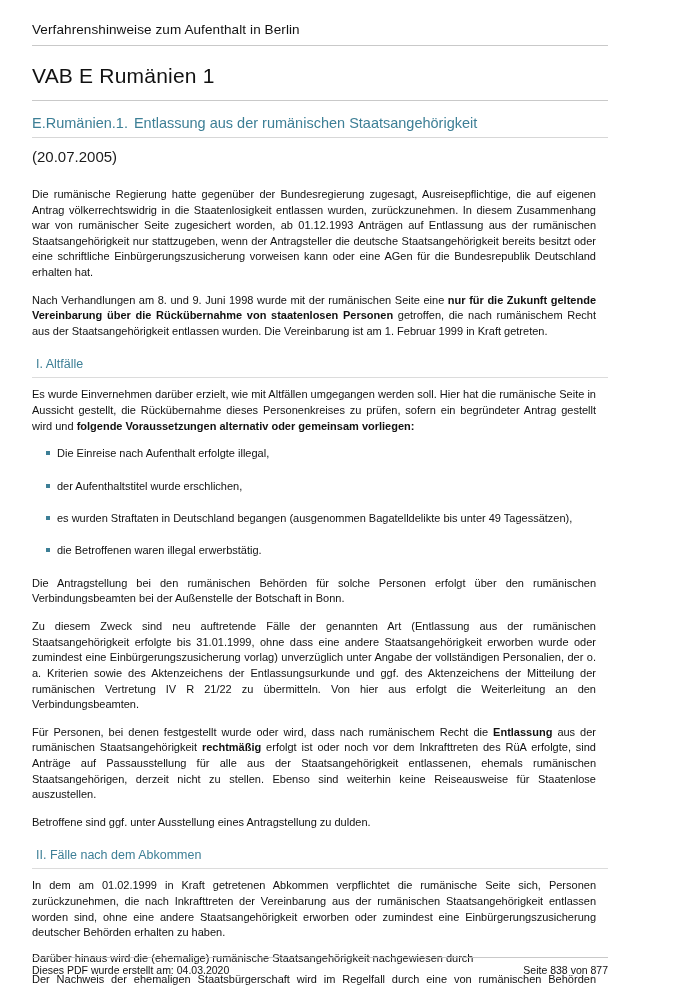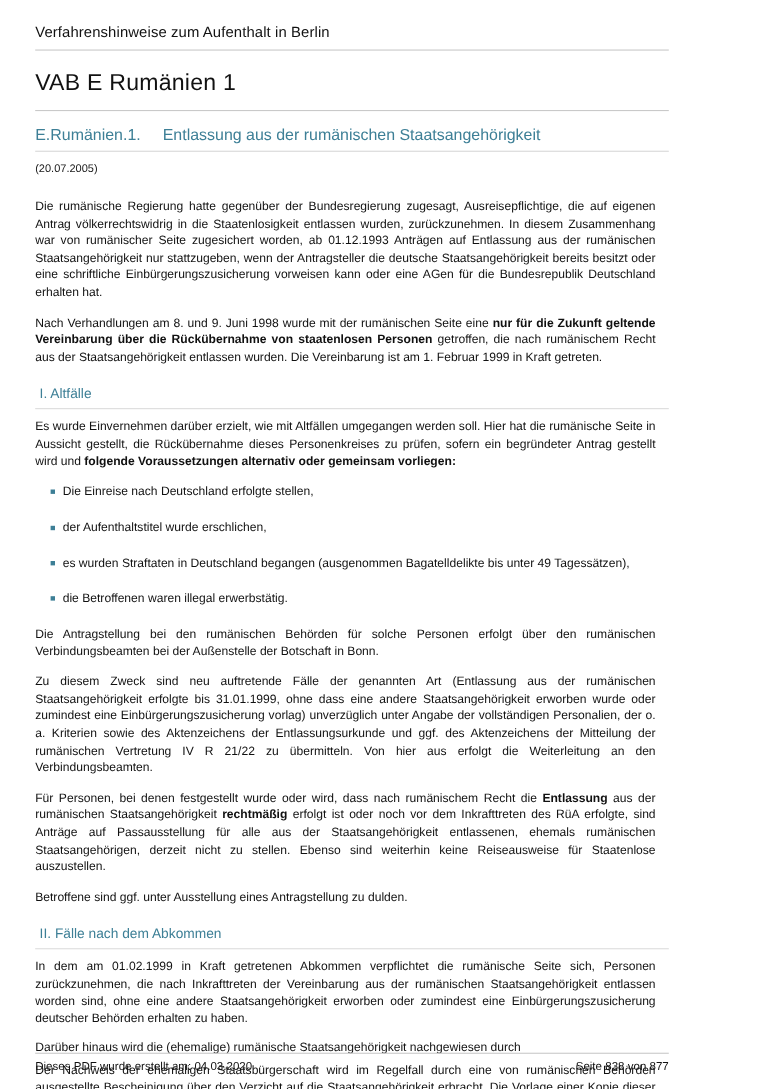--- a/index.html
+++ b/index.html
@@ -45,30 +45,30 @@
     border-top: 1px solid #c9c9c9;
     margin: 0 0 14px 0;
   }
   .section-title {
     font-size: 14.5px;
     color: #3d7f96;
     font-weight: 400;
     margin: 0 0 6px 0;
   }
   .section-title .num {
-    margin-right: 20px;
+    margin-right: 6px;
     text-align: right;
   }
   .section-rule {
     border: 0;
     border-top: 1px solid #d7d7d7;
     margin: 0 0 10px 0;
   }
   .date-line {
-    font-size: 10px;
+    font-size: 15px;
     color: #1a1a1a;
     margin: 0 0 22px 0;
   }
   p.body {
     font-size: 11px;
     line-height: 1.42;
     text-align: justify;
     margin: 0 12px 12px 0;
     color: #111111;
   }
@@ -159,21 +159,21 @@
   </p>
 
   <div class="sub-head">I. Altfälle</div>
   <hr class="sub-rule">
 
   <p class="body">
     <span>Es wurde Einvernehmen darüber erzielt, wie mit Altfällen umgegangen werden soll. Hier hat die rumänische Seite in Aussicht gestellt, die Rückübernahme dieses Personenkreises zu prüfen, sofern ein begründeter Antrag gestellt wird und </span><b>folgende Voraussetzungen alternativ oder gemeinsam vorliegen:</b>
   </p>
 
   <ul class="bullets">
-    <li>Die Einreise nach Deutschland erfolgte stellen,</li>
+    <li>Die Einreise nach Aufenthalt erfolgte illegal,</li>
     <li>der Aufenthaltstitel wurde erschlichen,</li>
     <li>es wurden Straftaten in Deutschland begangen (ausgenommen Bagatelldelikte bis unter 49 Tagessätzen),</li>
     <li>die Betroffenen waren illegal erwerbstätig.</li>
   </ul>
 
   <p class="body">Die Antragstellung bei den rumänischen Behörden für solche Personen erfolgt über den rumänischen Verbindungsbeamten bei der Außenstelle der Botschaft in Bonn.</p>
 
   <p class="body">Zu diesem Zweck sind neu auftretende Fälle der genannten Art (Entlassung aus der rumänischen Staatsangehörigkeit erfolgte bis 31.01.1999, ohne dass eine andere Staatsangehörigkeit erworben wurde oder zumindest eine Einbürgerungszusicherung vorlag) unverzüglich unter Angabe der vollständigen Personalien, der o. a. Kriterien sowie des Aktenzeichens der Entlassungsurkunde und ggf. des Aktenzeichens der Mitteilung der rumänischen Vertretung IV R 21/22 zu übermitteln. Von hier aus erfolgt die Weiterleitung an den Verbindungsbeamten.</p>
 
   <p class="body">

